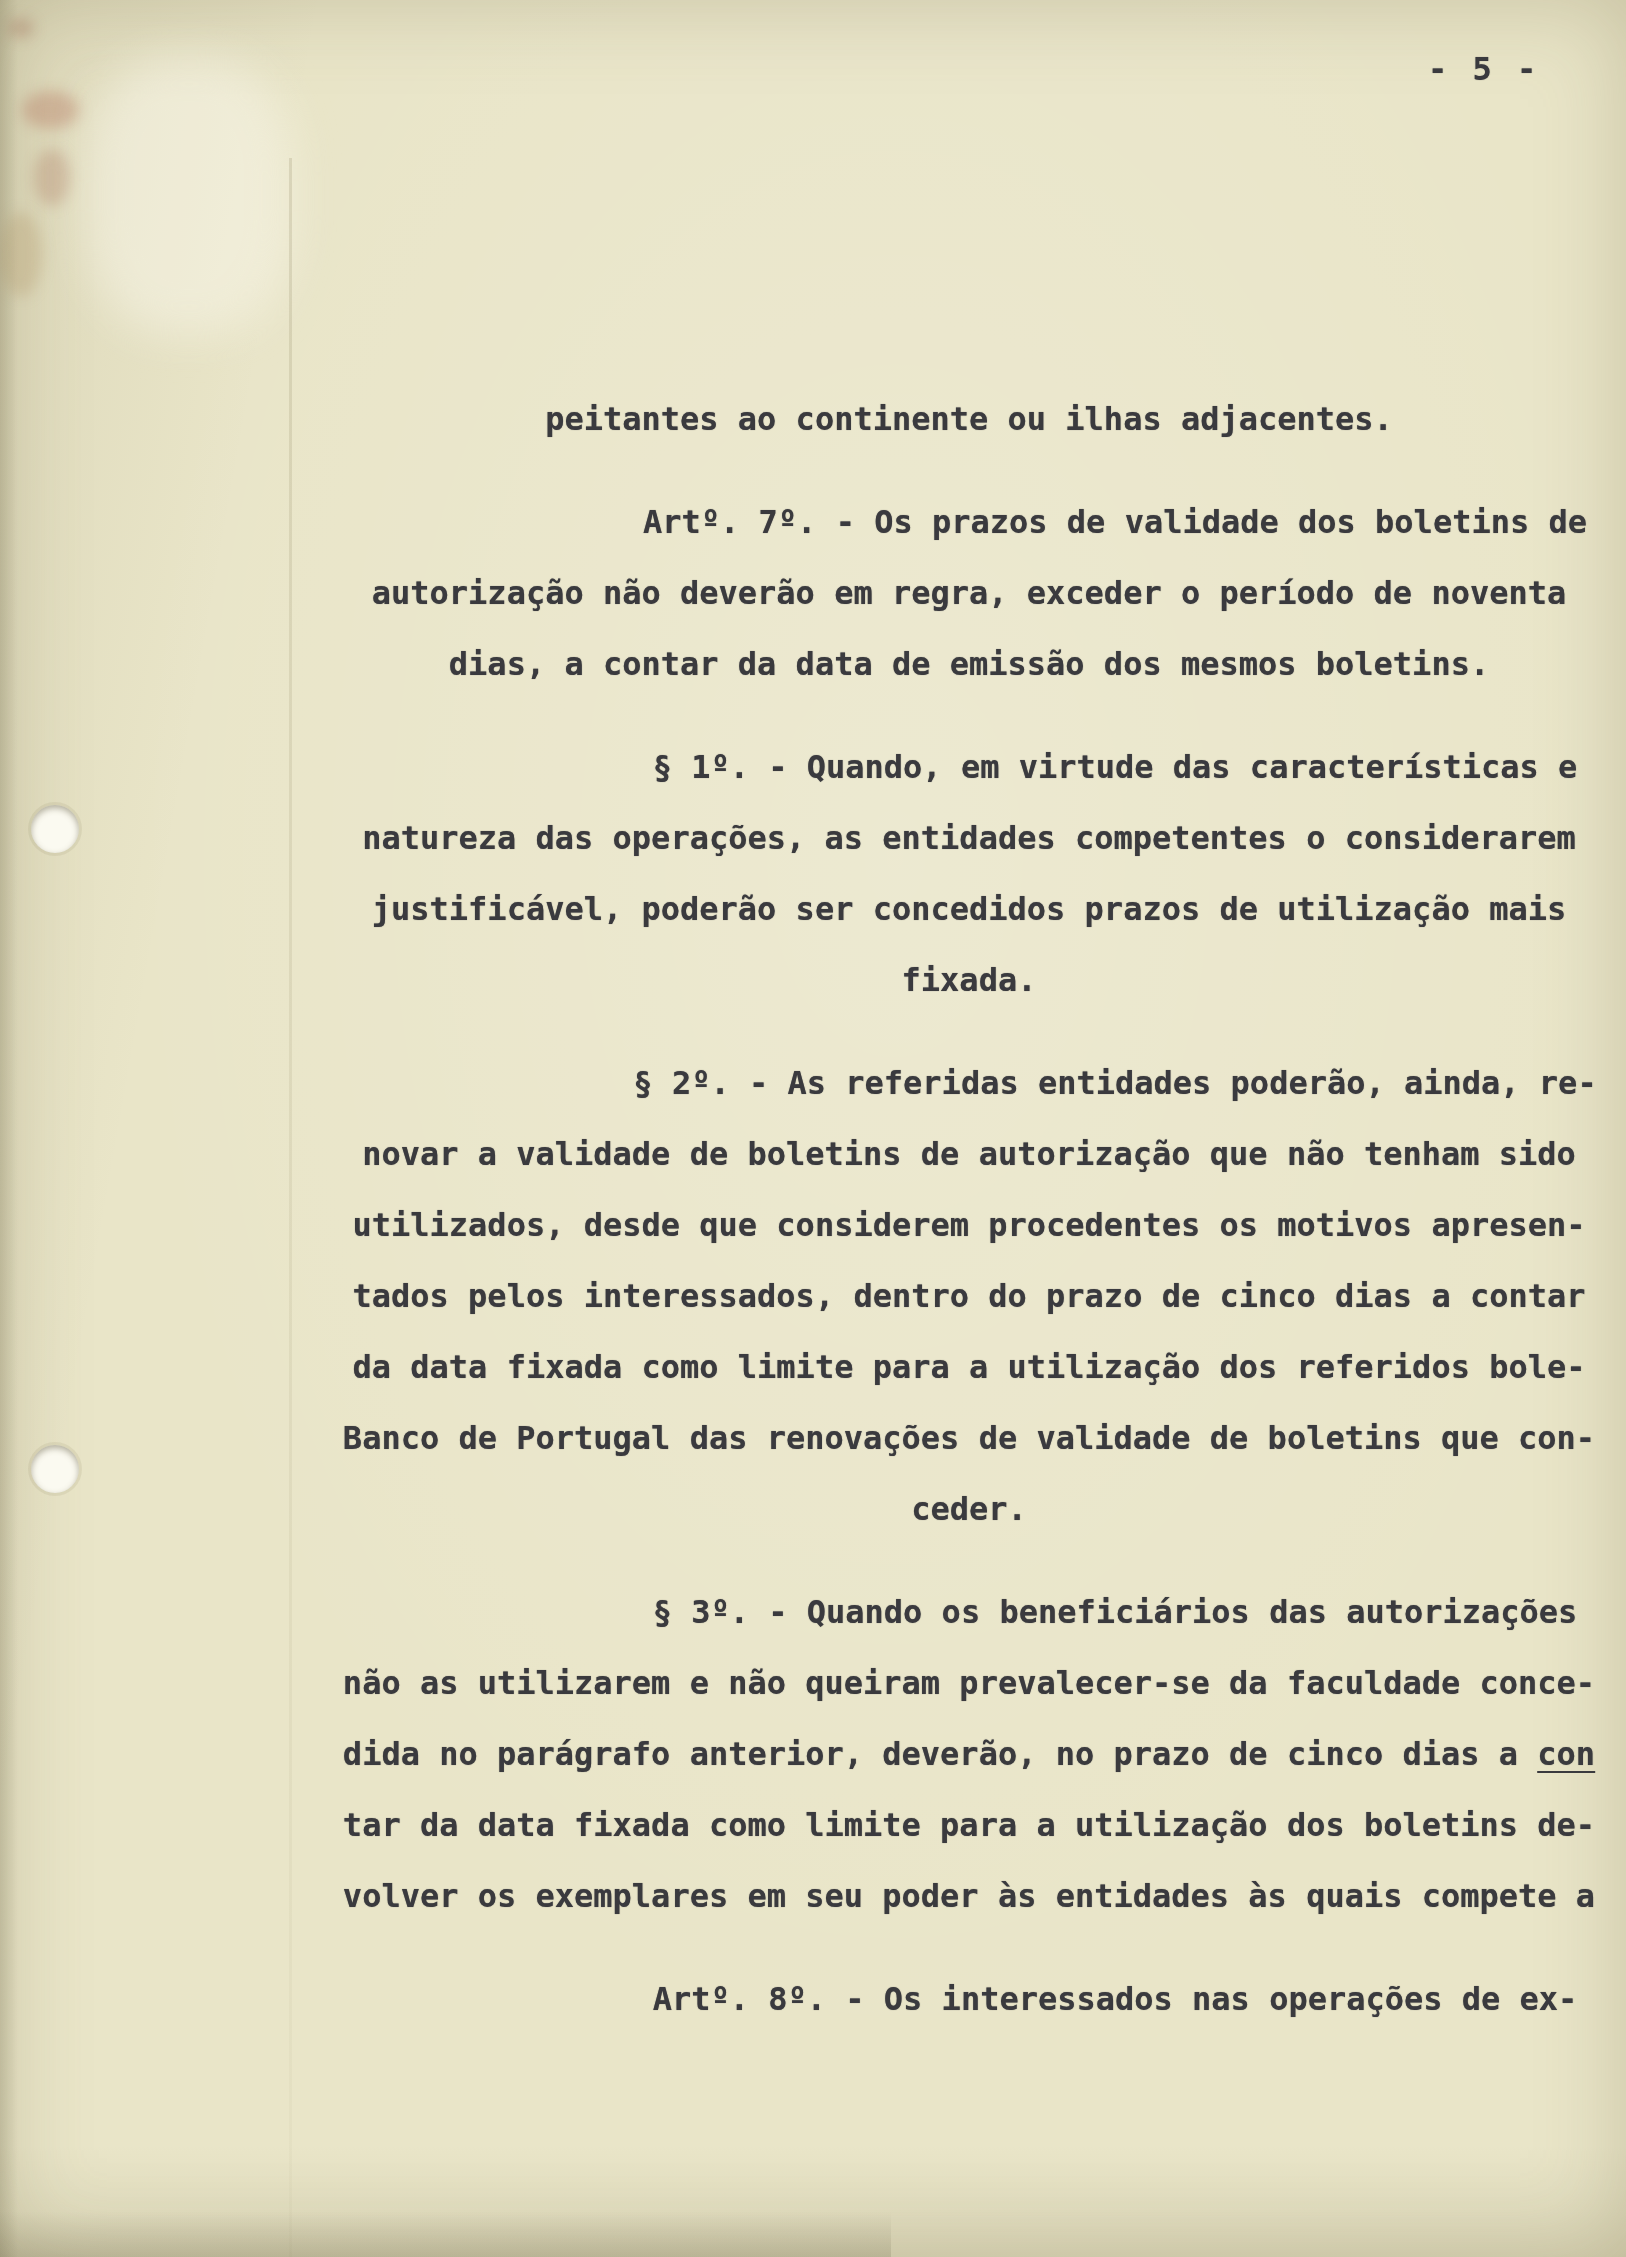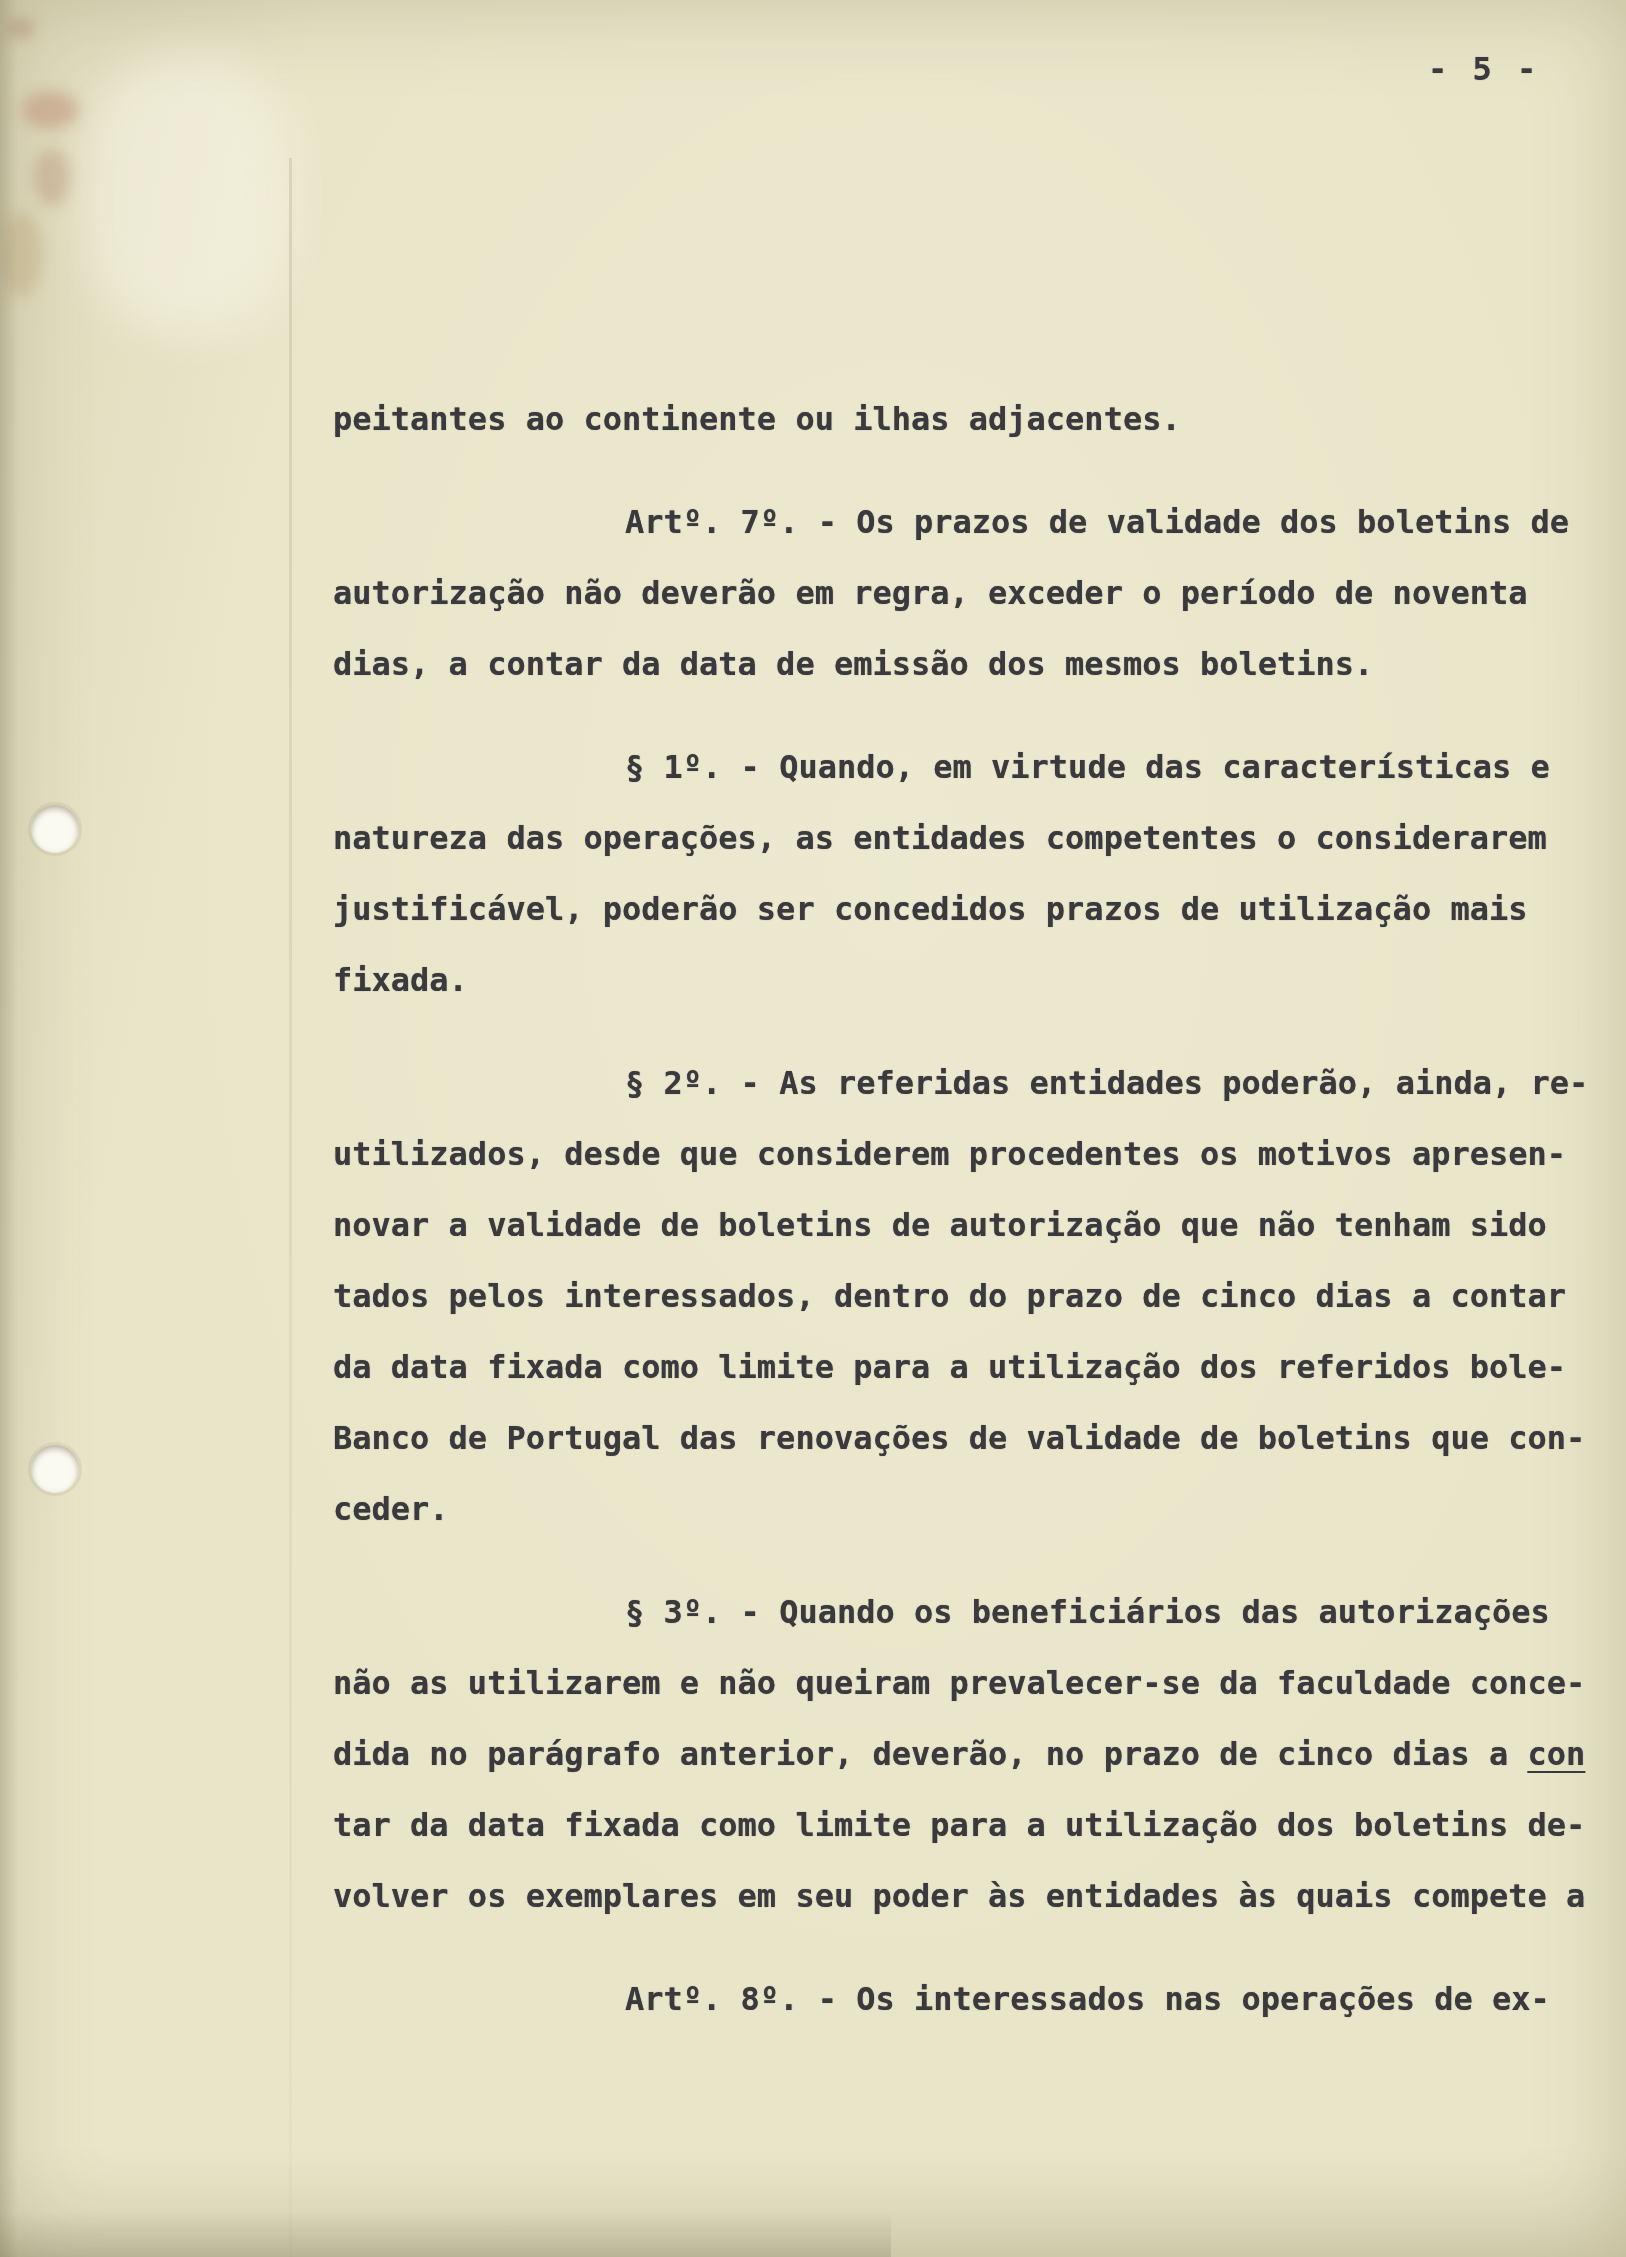--- a/index.html
+++ b/index.html
@@ -21,21 +21,21 @@
   }
   .content{
     position:absolute;
     left:333px;top:384px;width:1272px;
     color:var(--ink);
     font-size:32px;
     font-weight:700;
     line-height:71px;
     text-shadow:0 0 1px rgba(58,58,62,0.65);
   }
-  .paragraph{margin:0 0 32px 0;}
+  .paragraph{margin:0 0 32px 0;text-align:center;}
   .paragraph.indented .line:first-child{text-indent:292px;}
   .line{white-space:pre;}
   .u{text-decoration:underline;text-underline-offset:6px;text-decoration-thickness:2px;margin-top:32px;}
   .page-number{
     position:absolute;left:1428px;top:50px;
     color:var(--ink);
     font-size:32px;font-weight:700;letter-spacing:3px;
     text-shadow:0 0 1px rgba(58,58,62,0.65);
     white-space:pre;
   }
@@ -95,22 +95,22 @@
         <div class="line">dias, a contar da data de emissão dos mesmos boletins.</div>
       </div>
       <div class="paragraph indented">
         <div class="line">§ 1º. - Quando, em virtude das características e</div>
         <div class="line">natureza das operações, as entidades competentes o considerarem</div>
         <div class="line">justificável, poderão ser concedidos prazos de utilização mais</div>
         <div class="line">fixada.</div>
       </div>
       <div class="paragraph indented">
         <div class="line">§ 2º. - As referidas entidades poderão, ainda, re-</div>
+        <div class="line">novar a validade de boletins de autorização que não tenham sido</div>
         <div class="line">utilizados, desde que considerem procedentes os motivos apresen-</div>
-        <div class="line">novar a validade de boletins de autorização que não tenham sido</div>
         <div class="line">tados pelos interessados, dentro do prazo de cinco dias a contar</div>
         <div class="line">da data fixada como limite para a utilização dos referidos bole-</div>
         <div class="line">Banco de Portugal das renovações de validade de boletins que con-</div>
         <div class="line">ceder.</div>
       </div>
       <div class="paragraph indented">
         <div class="line">§ 3º. - Quando os beneficiários das autorizações</div>
         <div class="line">não as utilizarem e não queiram prevalecer-se da faculdade conce-</div>
         <div class="line">dida no parágrafo anterior, deverão, no prazo de cinco dias a <span class="u">con</span></div>
         <div class="line">tar da data fixada como limite para a utilização dos boletins de-</div>

